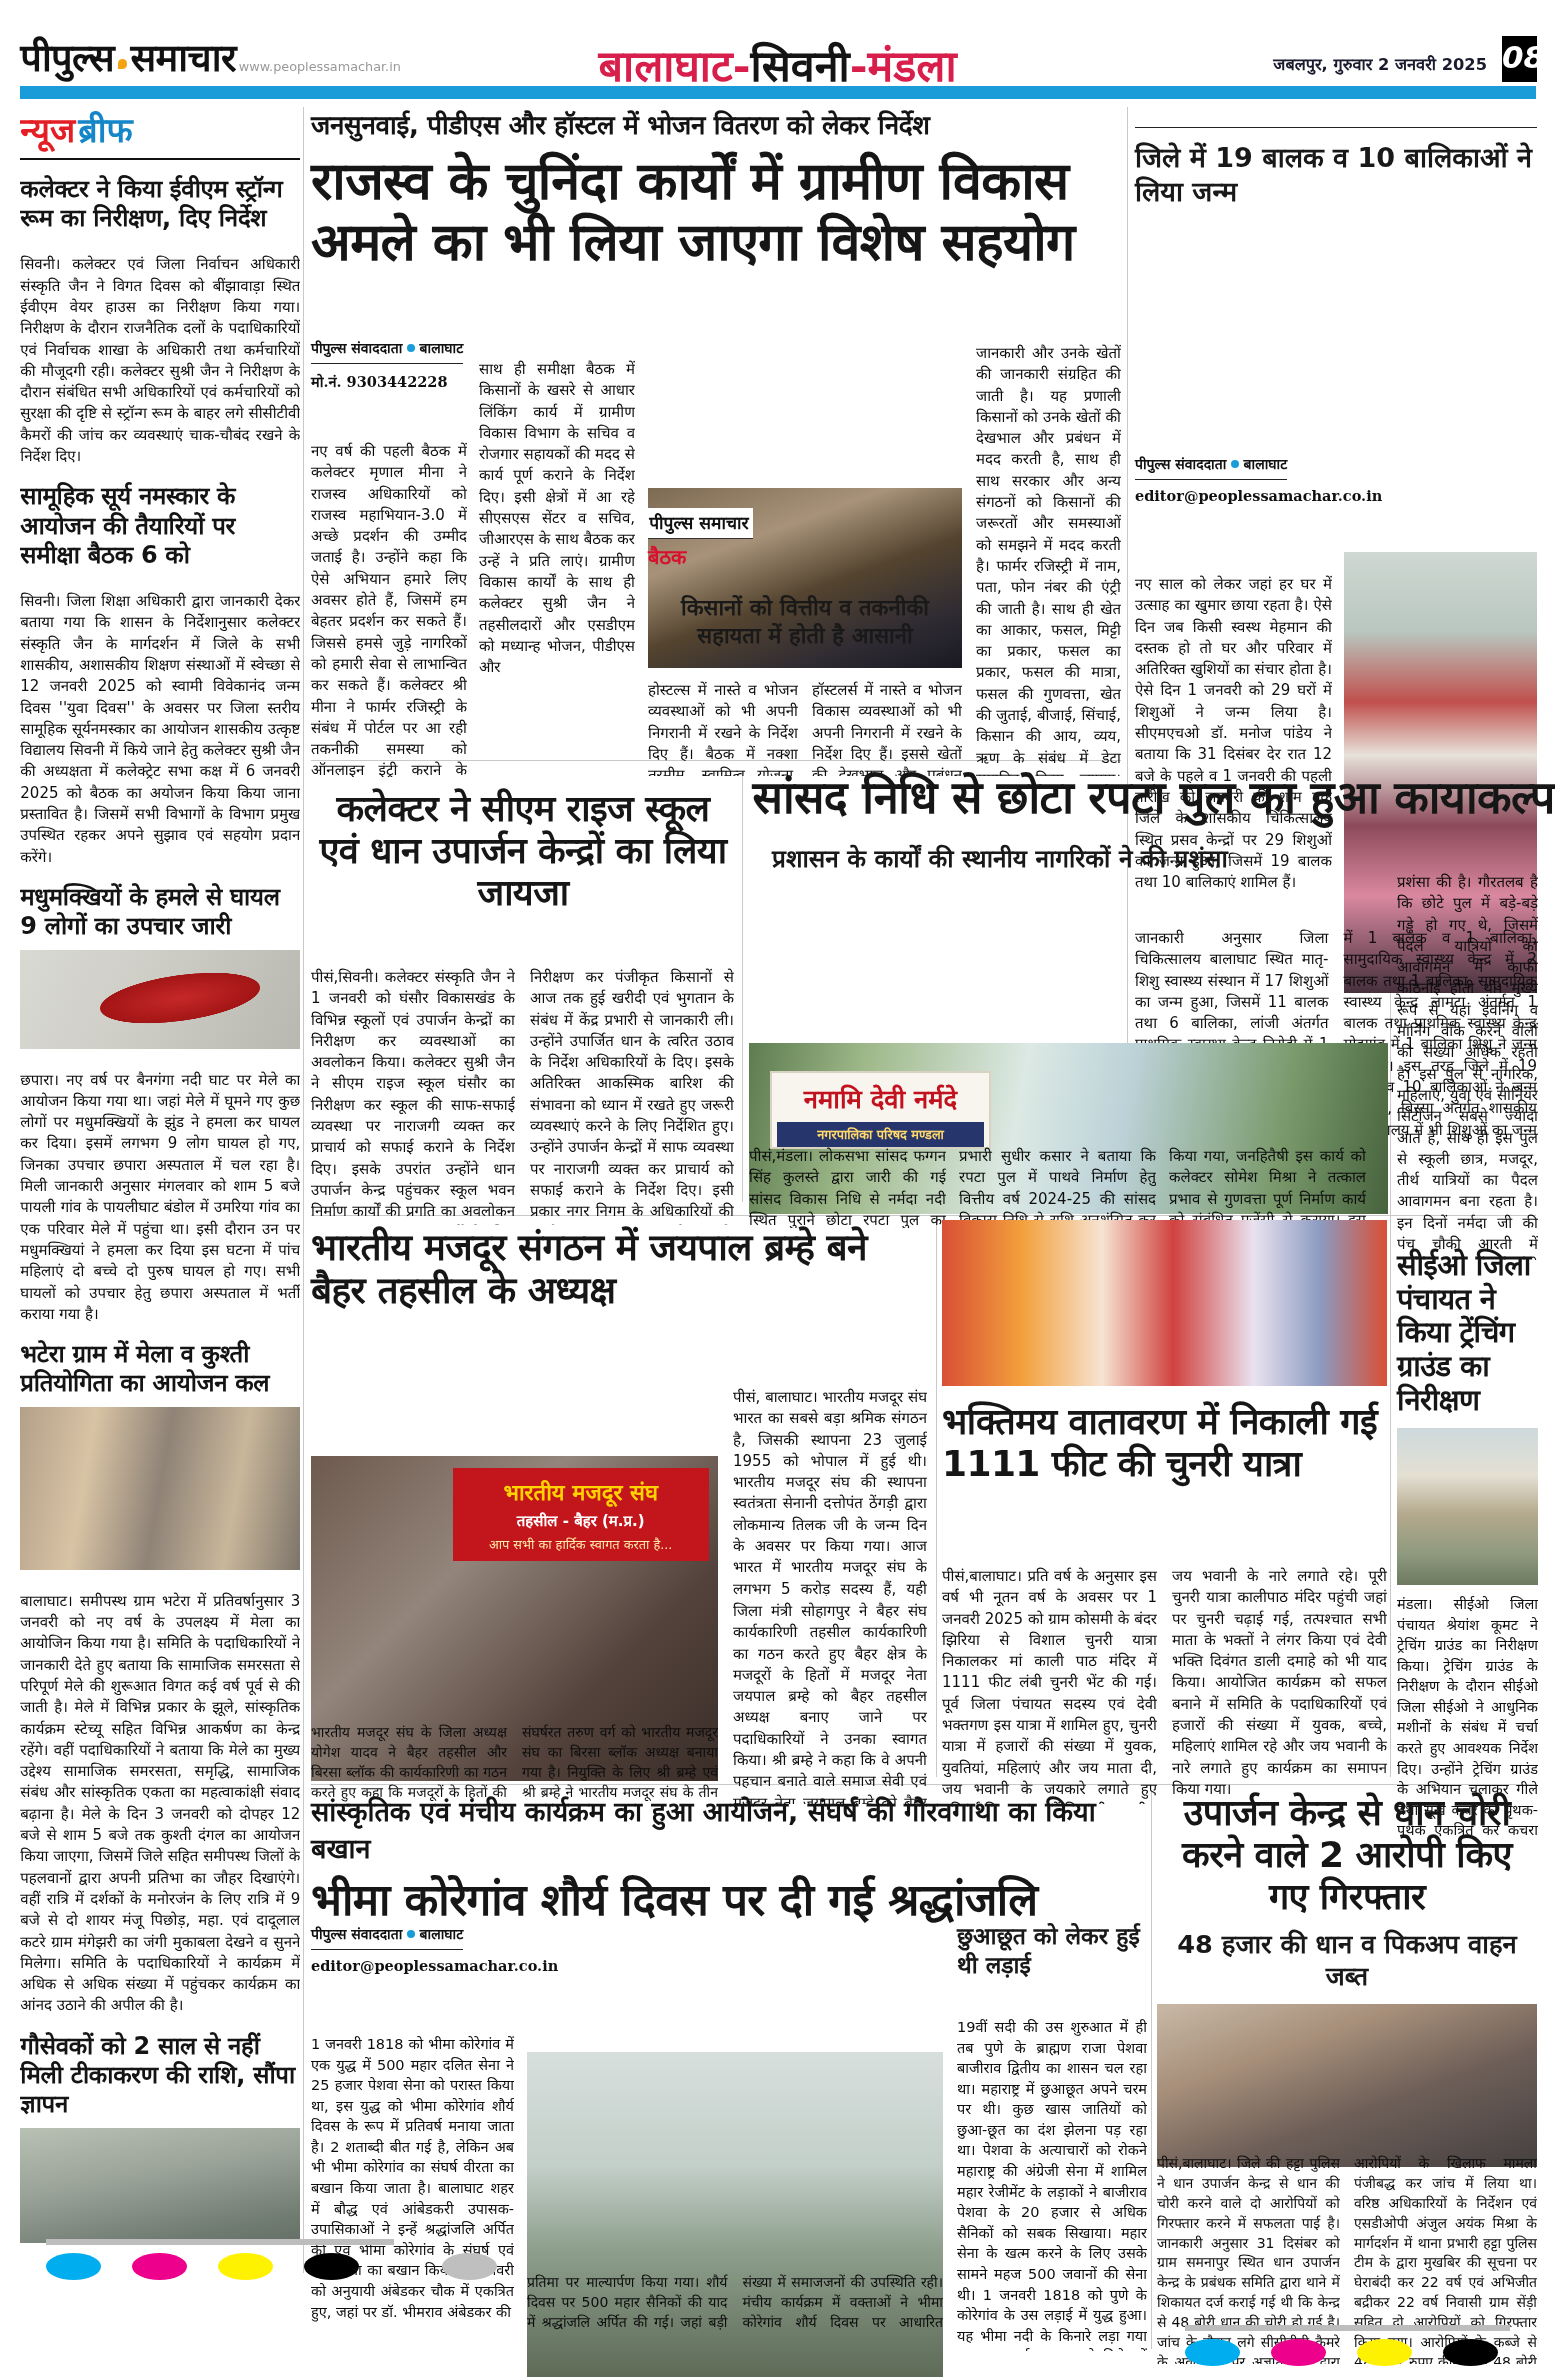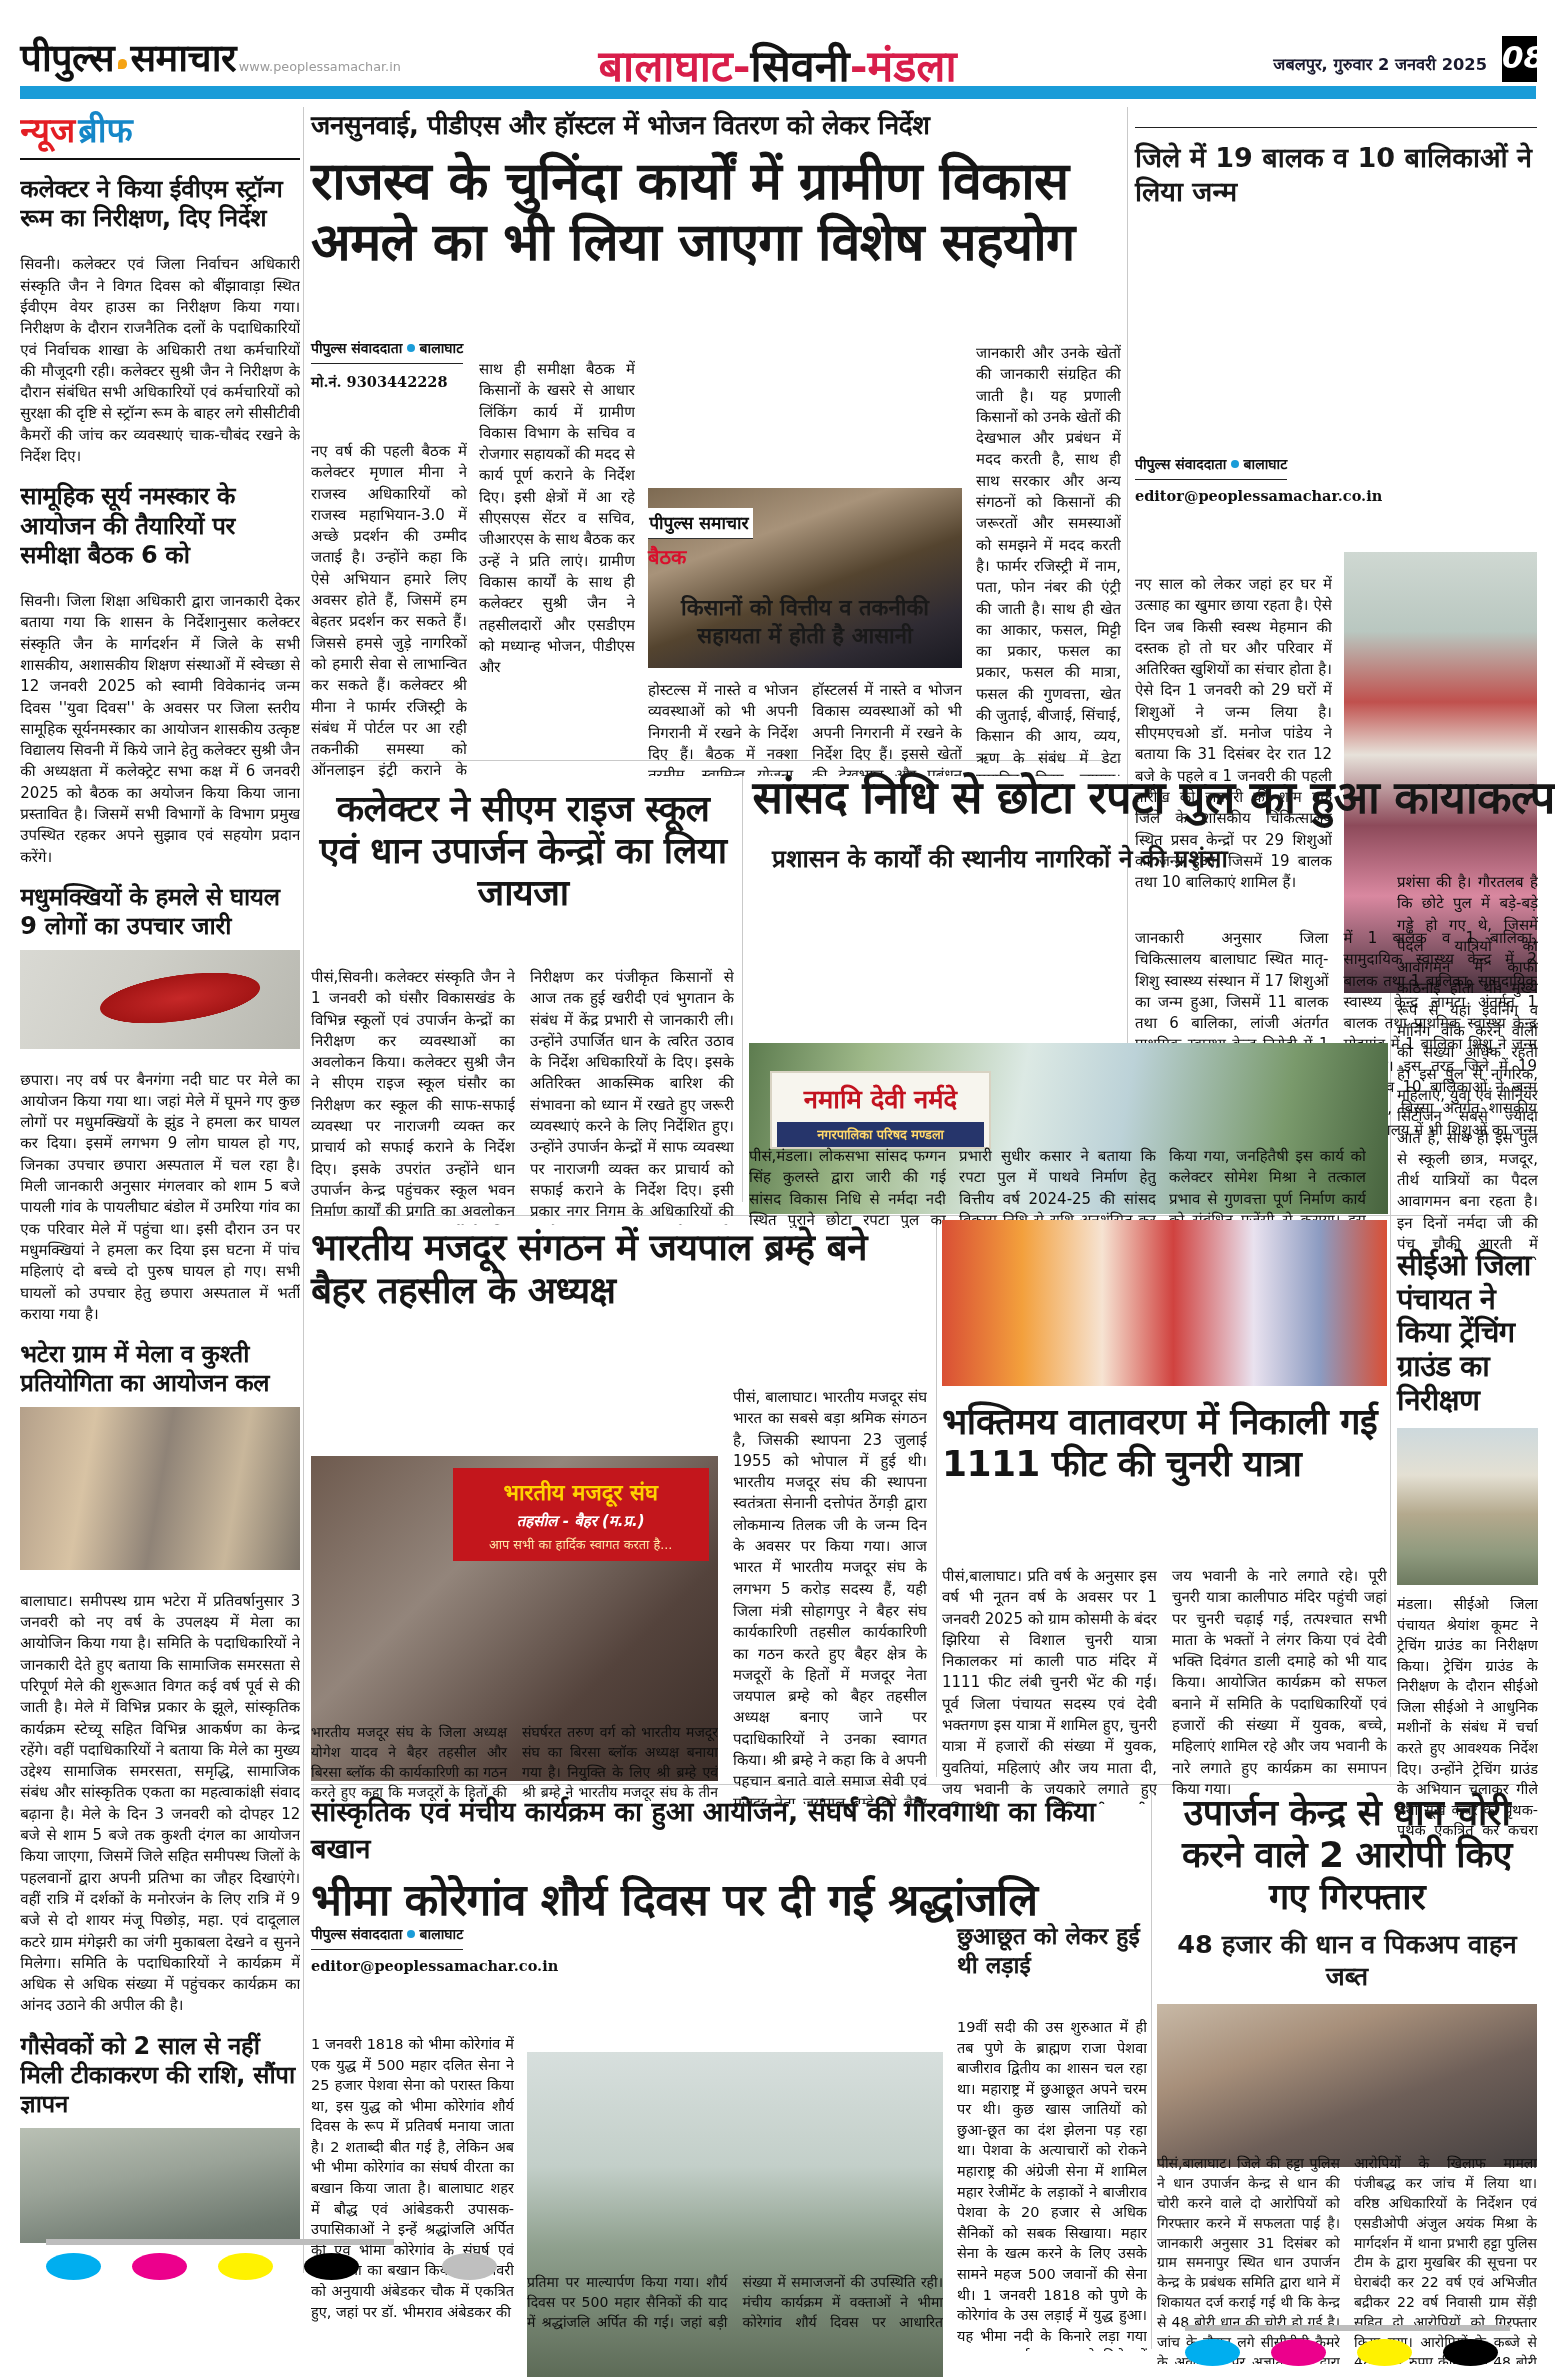--- a/index.html
+++ b/index.html
@@ -42,21 +42,21 @@
   .ph-trench  { background:linear-gradient(180deg,#cdd9dd 0%,#e4e0d3 30%,#b4a98d 55%,#8f9a7e 80%,#6d7a60 100%); }
   .ph-memorial{ background:linear-gradient(180deg,#d7dfdd 0%,#c3cfc9 35%,#8fa08e 60%,#5d6b57 100%); }
   .ph-police  { background:linear-gradient(160deg,#c8b9a6 0%,#a78f7a 30%,#6e5f58 60%,#454040 100%); }
   .credit-label { background:#ffffff; font-weight:bold; font-size:17.4px; border-bottom:1.7px solid #333; width:fit-content; padding:2.3px 4.6px 3.5px 1.2px; font-family:"DejaVu Serif", serif; }
   .credit-sub { color:#d90f2c; font-weight:bold; font-size:20px; margin-top:4.6px; }
   .signboard { position:absolute; left:21px; top:28px; width:221px; background:#f7f5ee; border:2.3px solid #d8d2c2; text-align:center; padding:8.1px 4.6px 0 4.6px; }
   .sign-main { color:#c2121f; font-weight:bold; font-size:25.6px; font-family:"DejaVu Serif", serif; }
   .sign-strip { background:#26356b; color:#ffd76b; font-size:12.8px; font-weight:bold; margin-top:5.8px; padding:3.5px 2.3px; }
   .unionbanner { position:absolute; right:9.3px; top:11.6px; width:256px; background:#c3161c; color:#fff; text-align:center; padding:8.1px 5.8px; }
   .ub1 { color:#ffd200; font-weight:bold; font-size:22px; }
-  .ub2 { font-size:15px; font-weight:bold; margin-top:3.5px;font-style:italic; }
+  .ub2 { font-size:15px; font-weight:bold; margin-top:3.5px; }
   .ub3 { font-size:12.8px; margin-top:5.8px; color:#ffe9a8; }
   .gaubanner { position:absolute; left:34%; bottom:6%; width:58%; background:#f6f3e8; border:1.7px solid #caa94e; text-align:center; padding:5.8px 3.5px; }
   .gb1 { color:#b01320; font-weight:bold; font-size:15px; }
   .gb2 { color:#20571f; font-weight:bold; font-size:11.6px; margin-top:3.5px; }
   
   .nb-title { font-size:34px; font-weight:bold; }
   .nb-red { color:#e31e24; }
   .nb-blue { color:#1587c8; }
   .nb-item-head { font-size:24px; font-weight:bold; line-height:1.22; color:#141414; margin:15px 0 8.1px 0; letter-spacing:-0.3px; }
   

